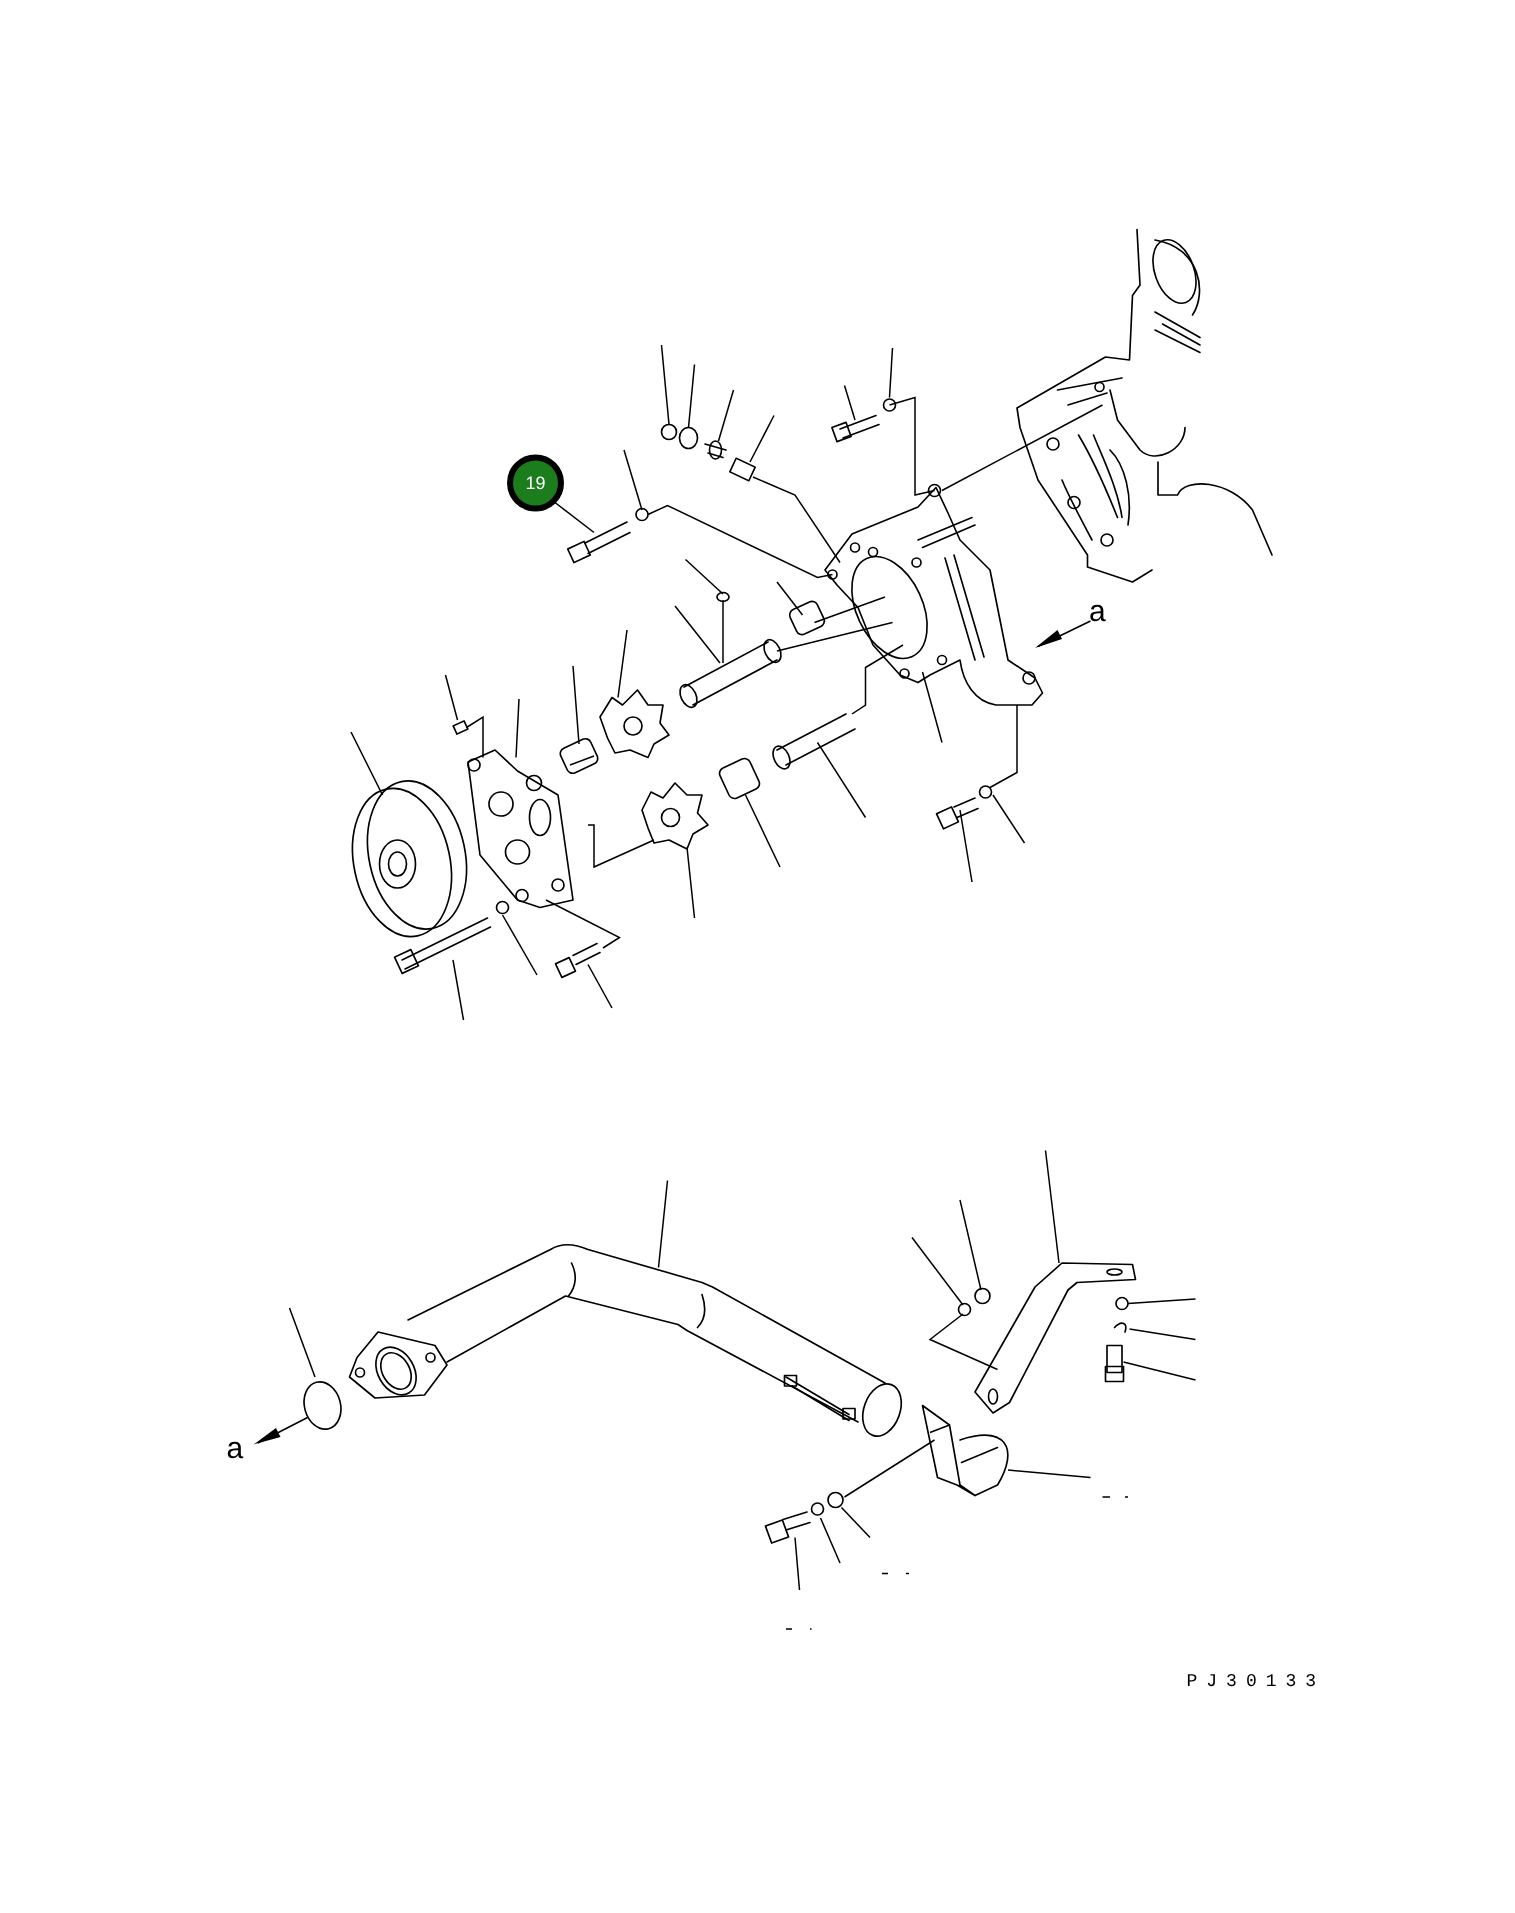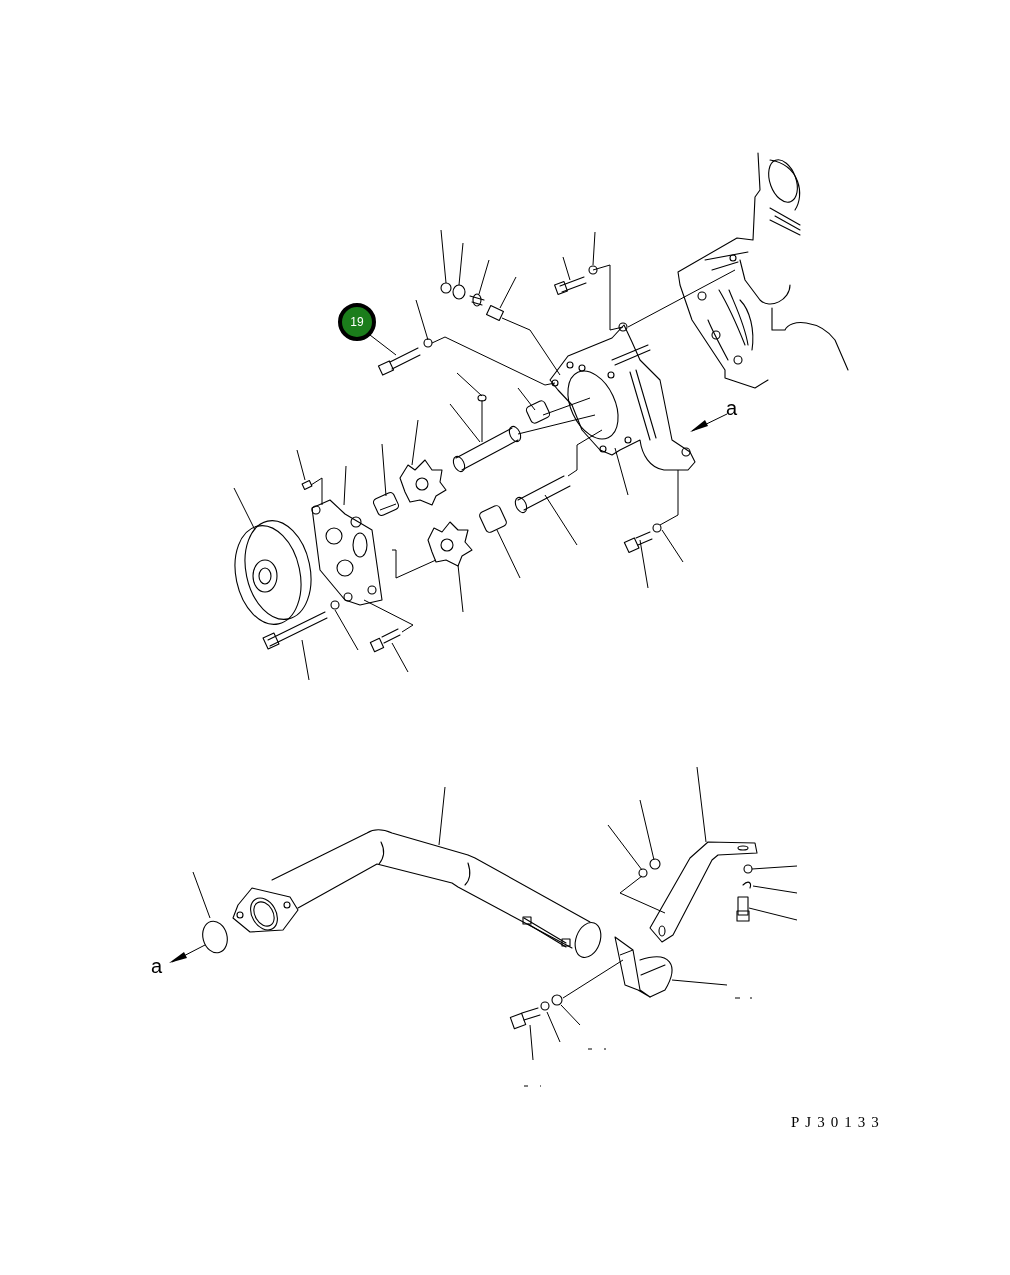--- a/index.html
+++ b/index.html
@@ -2,21 +2,21 @@
 <html><head>
 <meta charset="utf-8">
 <style>
   html, body { margin:0; padding:0; background:#ffffff; }
   body { width:1010px; height:1275px; position:relative; overflow:hidden; font-family:"Liberation Sans", sans-serif; }
   #canvas { position:absolute; left:0; top:0; width:1010px; height:901px; }
   svg .ln { fill:none; stroke:#000; stroke-width:1.1; stroke-linecap:round; stroke-linejoin:round; }
   svg .ld { fill:none; stroke:#000; stroke-width:1; }
   .callout { position:absolute; width:38px; height:38px; border-radius:50%; background:#1b7d1b; border:4px solid #000; box-sizing:border-box; color:#fff; font-size:12px; display:flex; align-items:center; justify-content:center; cursor:pointer; }
   .ref-a { position:absolute; font-size:20px; color:#000; line-height:1; }
-  .drawing-no { position:absolute; font-family:Liberation Serif, serif; font-size:15px; letter-spacing:6px; color:#000; }
+  .drawing-no { position:absolute; font-family:Liberation Mono, monospace; font-size:12px; letter-spacing:6px; color:#000; }
 </style>
 </head>
 <body>
 
 <div id="canvas">
 <svg width="1010" height="1275" viewBox="0 0 1010 1275">
 
   <g>
     <path class="ln" d="M758 153 L760 190 L755 197 L753 240 L737 238 L678 272 L680 285 L692 320 L725 370 L725 378 L755 388 L768 380"></path>
     <ellipse class="ln" cx="783" cy="181" rx="13" ry="22" transform="rotate(-20 783 181)"></ellipse>

